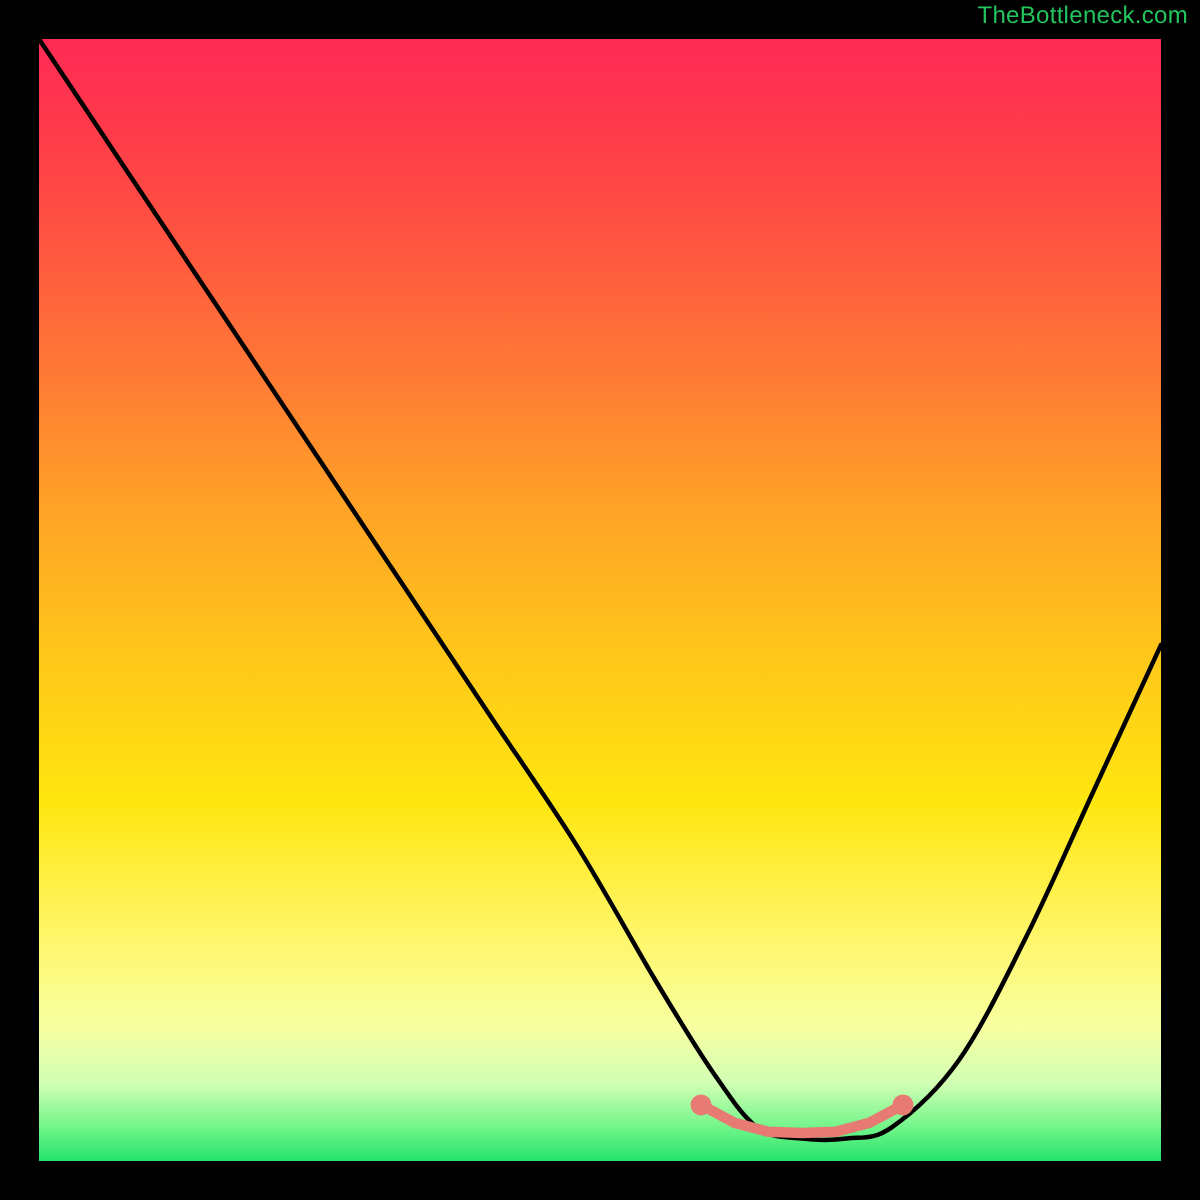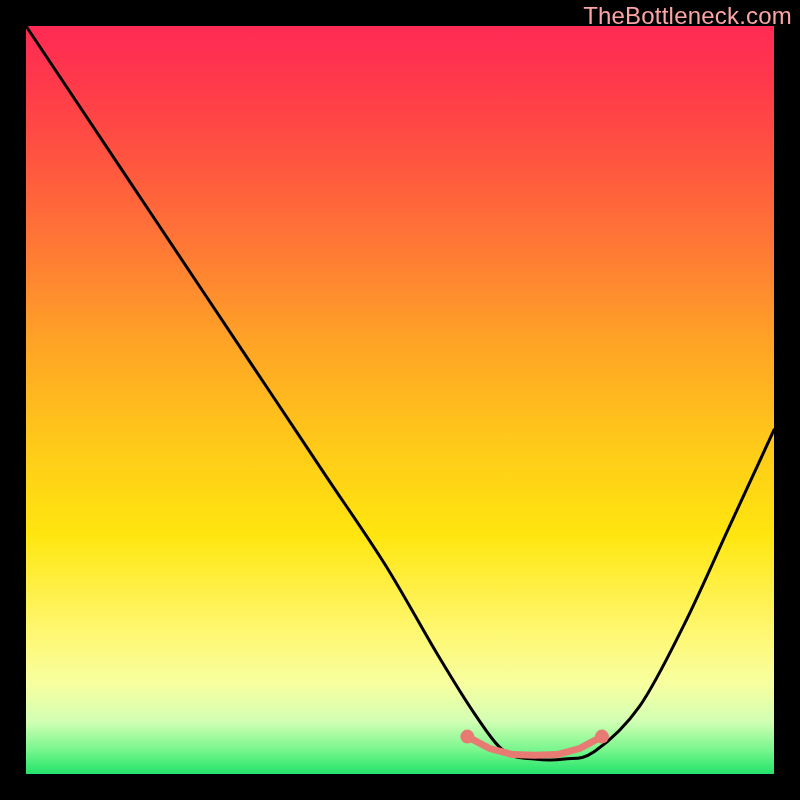--- a/index.html
+++ b/index.html
@@ -42,22 +42,22 @@
     left: 0;
     top: 0;
     width: 748px;
     height: 748px;
     overflow: visible;
   }
   .watermark {
     position: absolute;
     top: 2px;
     right: 8px;
-    color: #fca5a5;
-    font-size: 24px;
+    color: #22c55e;
+    font-size: 16px;
     font-weight: 500;
     letter-spacing: 0.2px;
     user-select: none;
   }
 </style>
 </head>
 <body>
 
 <div class="frame">
   <div class="plot">

